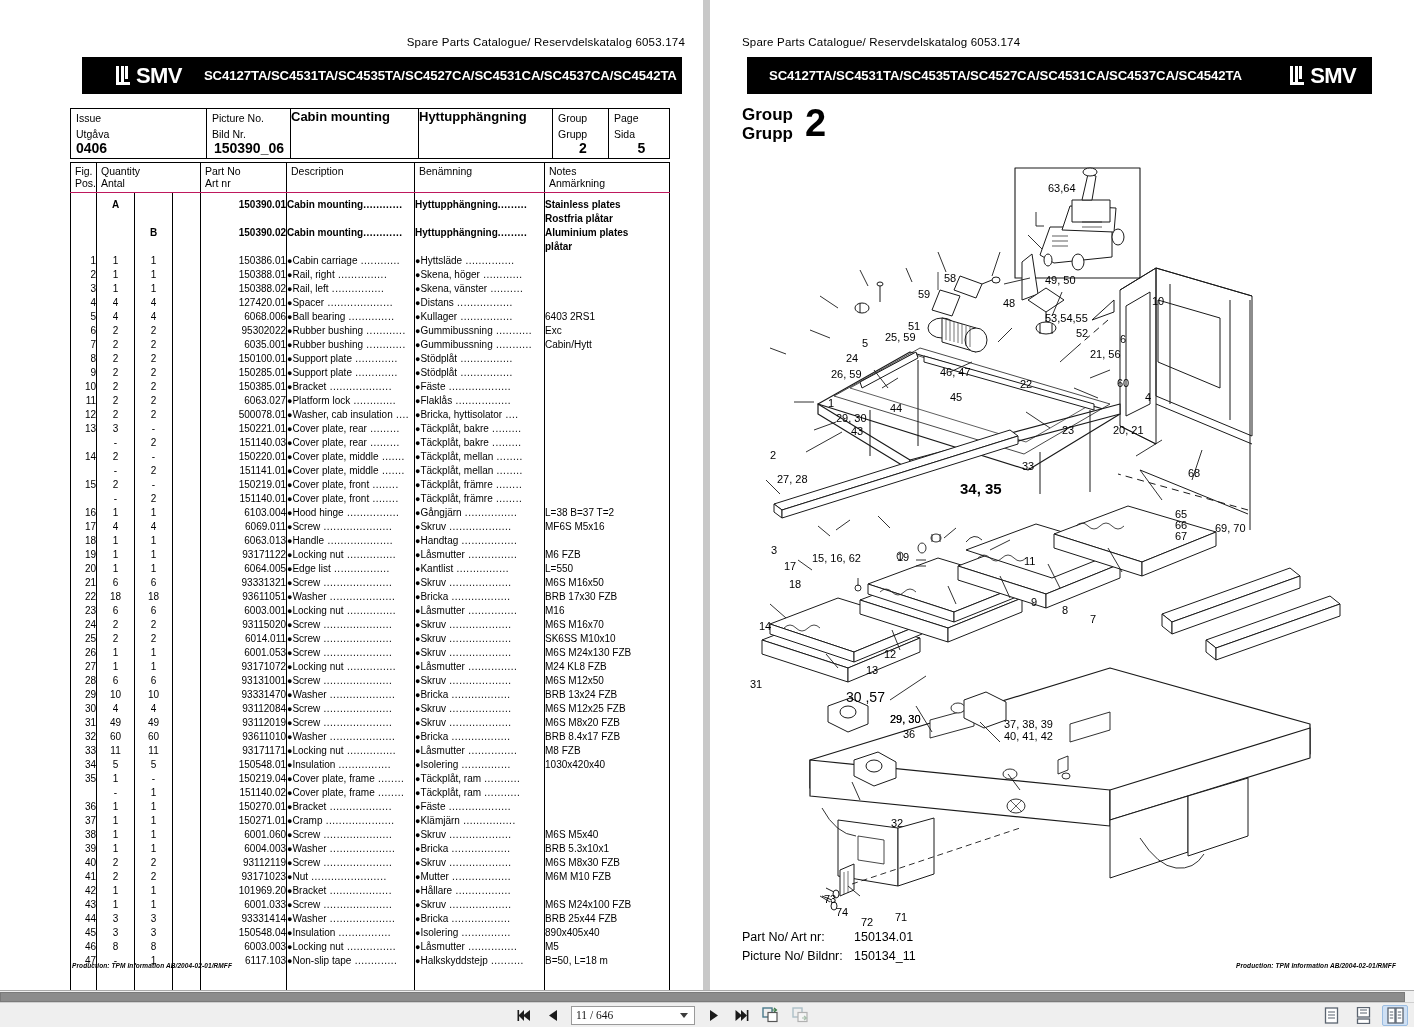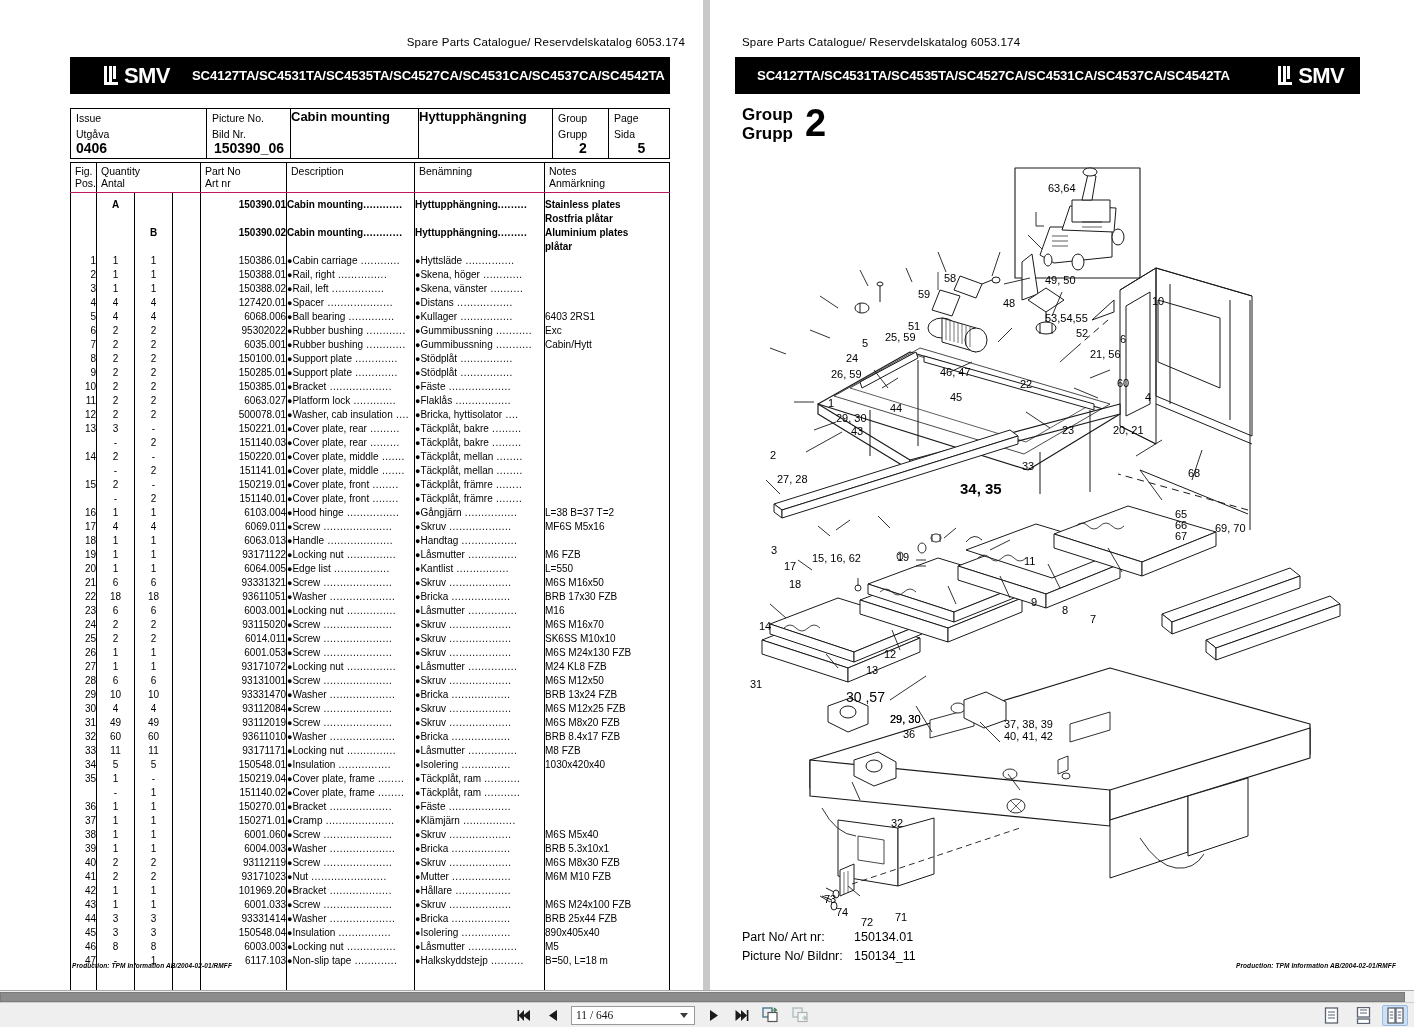--- a/index.html
+++ b/index.html
@@ -20,21 +20,21 @@
   .page-inner { position: relative; width: 100%; height: 100%; padding-left: 20px; }
 
   .catalogue-line {
     position: absolute; font-size: 11.5px; color: #000;
     letter-spacing: .2px; white-space: nowrap;
   }
 
   
   .brandbar {
     position: absolute; background: #000; color: #fff;
-    display: flex; align-items: center; height: 37px;
+    display: flex; align-items: center; height: 37px; margin-left: 12px;
   }
   #brand-left  { left: 70px; top: 57px; width: 600px; padding-left: 34px; }
   .brand-models {
     font-size: 13.2px; font-weight: bold; letter-spacing: -0.1px; white-space: nowrap;
   }
   .smv-logo { display: flex; align-items: center; gap: 3px; }
   .smv-mark {
     width: 17px; height: 19px; position: relative; display: inline-block;
     background:
       linear-gradient(#fff,#fff) 0 0/3px 19px no-repeat,

